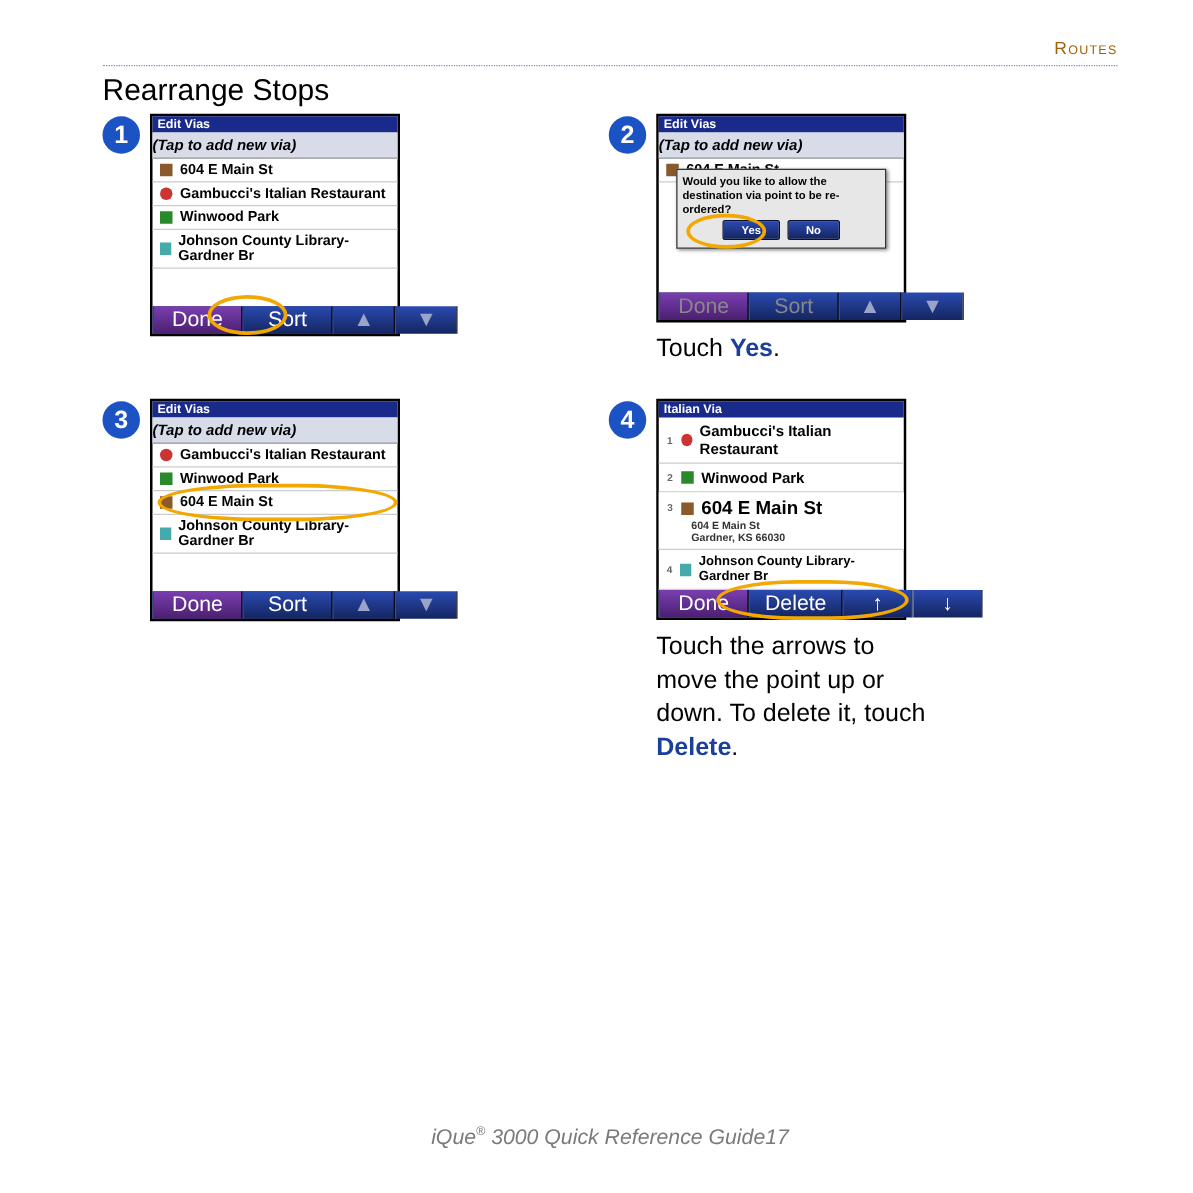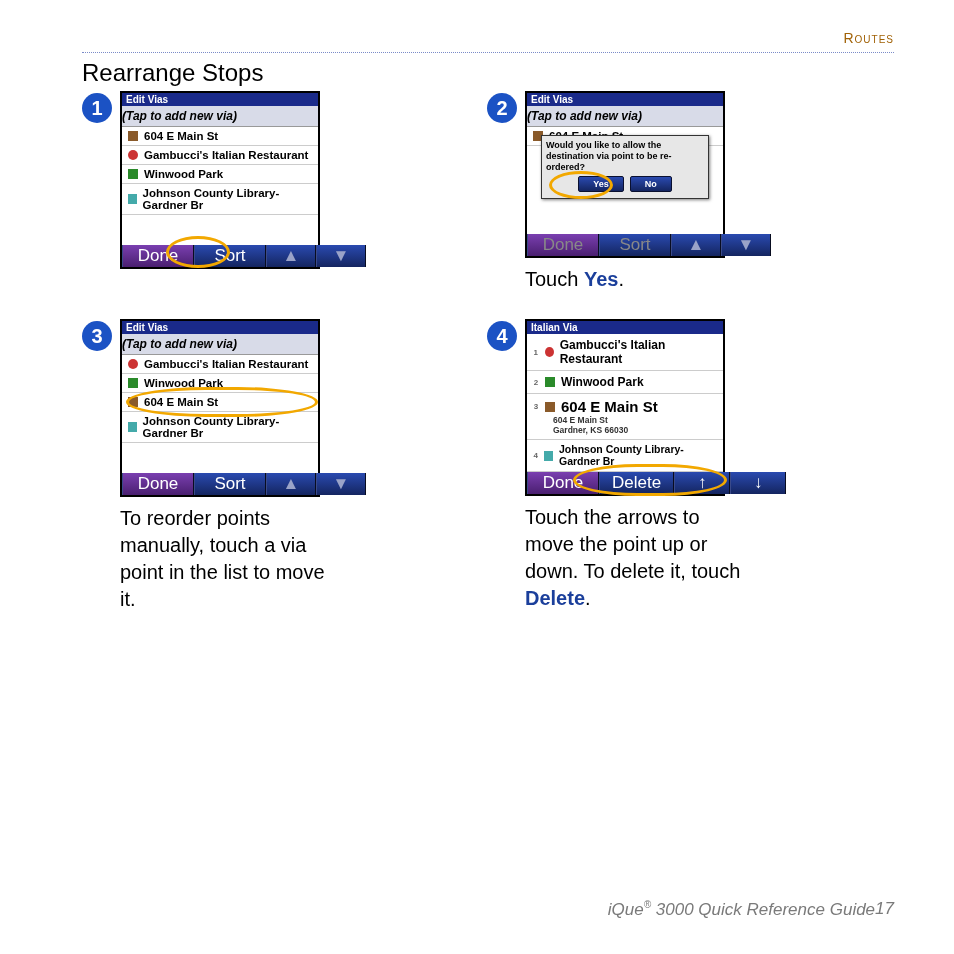--- a/index.html
+++ b/index.html
@@ -35,21 +35,21 @@
 .dialog .msg{font-weight:bold;font-size:9px;line-height:1.2;margin-bottom:4px}
 .dialog .dbtns{display:flex;gap:6px;justify-content:center}
 .dbtn{background:linear-gradient(#2a4ab0,#142560);color:#fff;font-size:9px;font-weight:bold;border:1px solid #0a1030;padding:2px 14px;border-radius:2px}
 .row4{padding:4px 6px;border-bottom:1px solid #ccc}
 .row4 .top{display:flex;align-items:center;gap:6px;font-weight:bold;font-size:12px}
 .row4.big .top{font-size:15px}
 .row4 .num{font-size:8px;color:#666;width:6px;text-align:center}
 .row4 .sub{font-size:8.5px;color:#333;margin-left:20px;font-weight:bold}
 .dim{color:#888}
 .delb{background:linear-gradient(#2a4ab0,#142560)}
-.footer{position:absolute;bottom:34px;left:82px;right:60px;display:flex;justify-content:flex-end;font-style:italic;color:#7a7a7a;font-size:17px}
+.footer{position:absolute;bottom:34px;left:82px;right:60px;display:flex;justify-content:center;font-style:italic;color:#7a7a7a;font-size:17px}
 .footer sup{font-size:10px}
 </style>
 </head>
 <body>
 
 <div class="page">
   <div class="header-label"><span>Routes</span></div>
   <div class="header-line"></div>
 
   <h2>Rearrange Stops</h2>
@@ -144,21 +144,20 @@
             </div>
           <div class="spacer"></div>
           <div class="highlight-oval" style="left:4px;top:66px;width:186px;height:24px;border-radius:50%/60%"></div>
           <div class="toolbar">
             <div class="tbtn purple">Done</div>
             <div class="tbtn blue">Sort</div>
             <div class="tbtn blue arrow">▲</div>
             <div class="tbtn blue arrow">▼</div>
           </div>
         </div>
-        <div class="caption">To reorder points manually, touch a via point in the list to move it.</div>
       </div>
     </div>
 
     <div class="step">
       <div class="badge">4</div>
       <div class="screen-wrap">
         <div class="screen">
           <div class="title-bar">Italian Via</div>
           <div class="row4">
               <div class="top">

